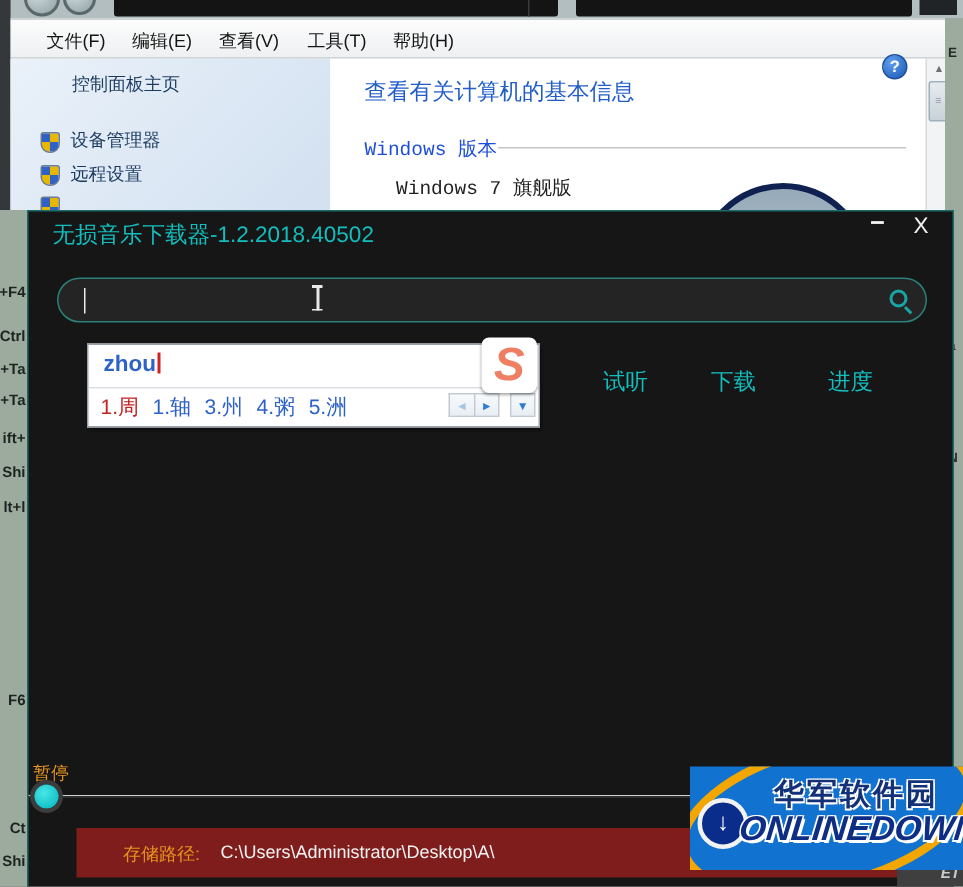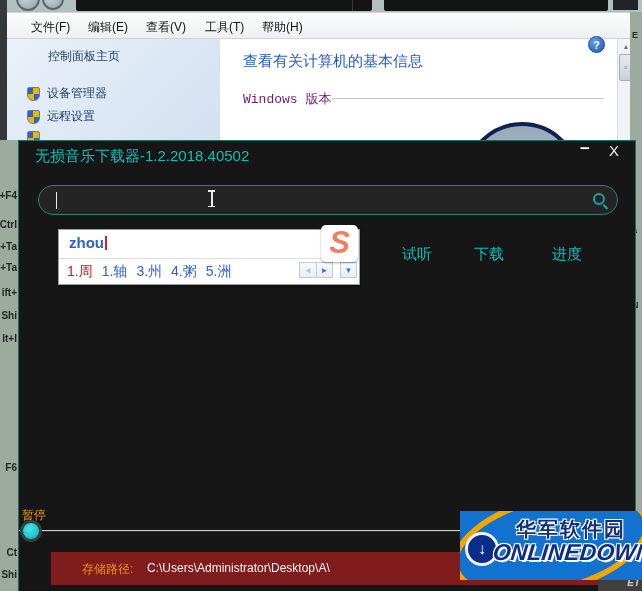--- a/index.html
+++ b/index.html
@@ -48,26 +48,26 @@
   .menubar span{position:absolute;top:6px;font-size:12px;color:#141414;}
   .menubar span:nth-child(1){left:24px;text-align:center;}
   .menubar span:nth-child(2){left:81px;}
   .menubar span:nth-child(3){left:139px;}
   .menubar span:nth-child(4){left:198px;}
   .menubar span:nth-child(5){left:255px;}
   .sys-body{position:absolute;left:7px;top:39px;width:623px;height:101px;background:#fff;overflow:hidden;}
   .sidebar{position:absolute;left:0;top:0;width:213px;height:101px;background:linear-gradient(135deg,#eaf1f9 0%,#dbe7f4 60%,#d2e0f0 100%);}
   .home-link{position:absolute;left:41px;top:9px;font-size:12px;color:#1c3a5e;}
   .side-item{position:absolute;left:20px;display:flex;align-items:center;gap:7px;font-size:12px;color:#1c3a5e;}
-  .si1{top:46px;} .si2{top:69px;text-align:center;} .si3{top:92px;}
+  .si1{top:46px;align-items:flex-end;} .si2{top:69px;text-align:center;} .si3{top:92px;}
   .shield{width:13px;height:14px;border-radius:2px 2px 6px 6px;border:1px solid #6b7c96;
           background:conic-gradient(#e8b700 0 25%,#2f62c4 0 50%,#e8b700 0 75%,#2f62c4 0 100%);}
   .main-pane{position:absolute;left:213px;top:0;width:397px;height:101px;background:#fff;font-family:Liberation Mono, monospace;}
   .sys-heading{position:absolute;left:23px;top:13px;font-size:15px;color:#215dc6;}
-  .sec-title{position:absolute;left:23px;top:51px;font-size:13px;color:#701a75;text-align:center;}
+  .sec-title{position:absolute;left:23px;top:51px;font-size:13px;color:#1d4ed8;text-align:center;}
   .sec-line{position:absolute;left:112px;top:59px;width:272px;height:1px;background:#c6c6c6;}
   .edition{position:absolute;left:44px;top:77px;font-size:13px;color:#1f1f1f;}
   .win-circle{position:absolute;left:244px;top:83px;width:116px;height:116px;border-radius:50%;
               border:4px solid #0e2150;background:linear-gradient(#97aab9,#c6d2da);}
   .help-icon{position:absolute;left:588px;top:36px;width:17px;height:17px;border-radius:50%;
              background:radial-gradient(circle at 35% 30%,#5fa0ee,#1a56b4);border:1px solid #1c4f9e;
              color:#fff;font-size:11px;font-weight:bold;text-align:center;line-height:16px;}
   .scrollbar{position:absolute;left:610px;top:0;width:16px;height:101px;background:#f1f3f5;border-left:1px solid #dcdcdc;}
   .sb-up{position:absolute;left:1px;top:1px;width:14px;height:13px;color:#707070;font-size:7px;text-align:center;line-height:13px;}
   .sb-thumb{position:absolute;left:1px;top:15px;width:13px;height:27px;border:1px solid #9fb0bd;border-radius:2px;
@@ -185,20 +185,21 @@
           <span>远程设置</span>
         </div>
         <div class="side-item si3">
           <span class="shield"></span>
         </div>
       </div>
       <div class="main-pane">
         <div class="sys-heading">查看有关计算机的基本信息</div>
         <div class="sec-title">Windows 版本</div>
         <div class="sec-line"></div>
+        <div class="edition">Windows 7 旗舰版</div>
         <div class="win-circle"></div>
       </div>
       <div class="scrollbar">
         <div class="sb-up">▲</div>
         <div class="sb-thumb">≡</div>
       </div>
     </div>
     <div class="help-icon">?</div>
   </div>
 

